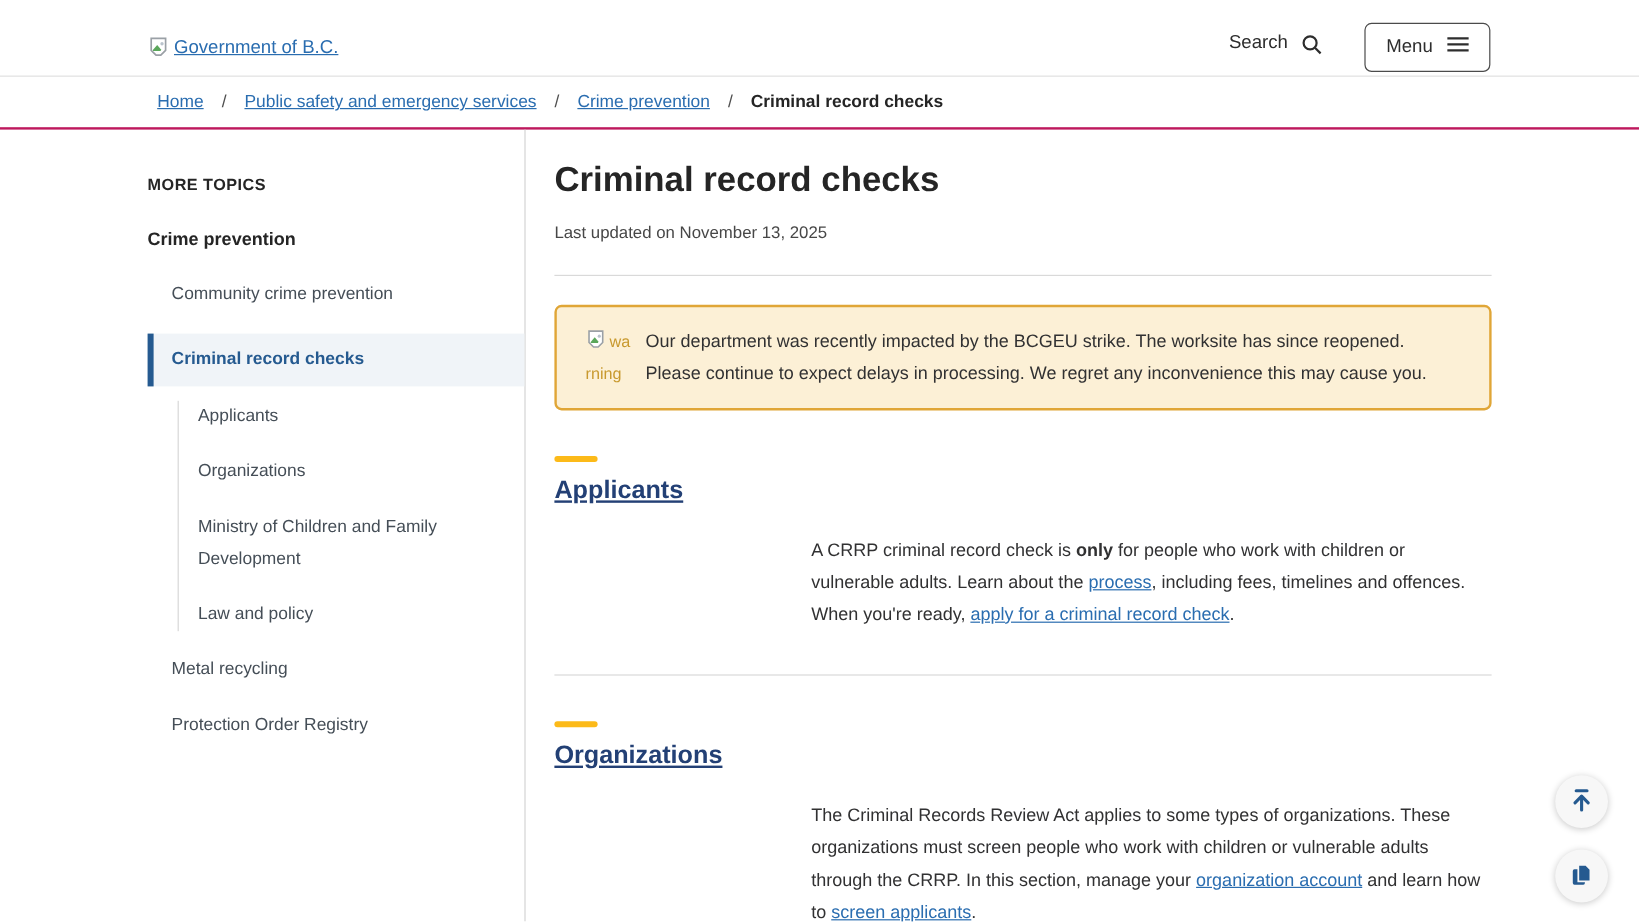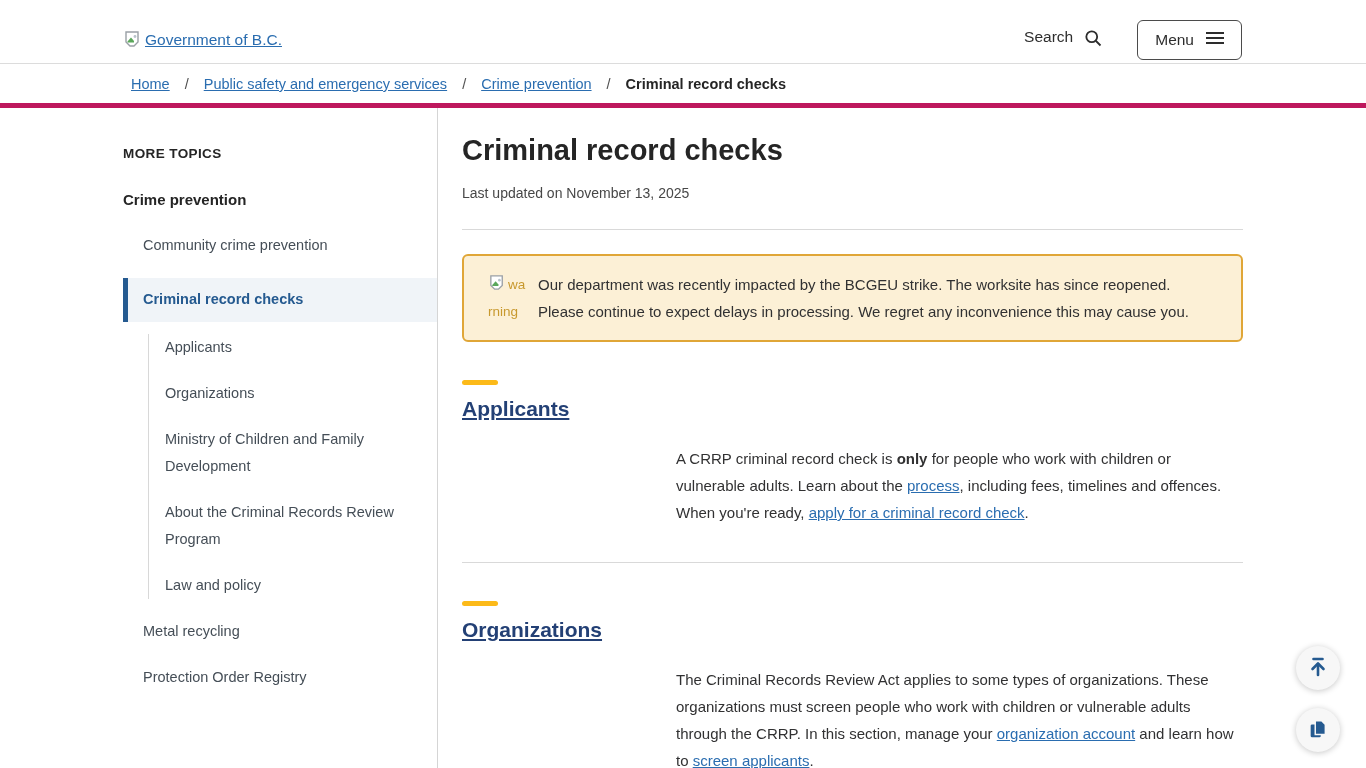--- a/index.html
+++ b/index.html
@@ -23,21 +23,21 @@
   }
   .menu-btn {
     display: inline-flex; align-items: flex-start; gap: 12px; background: #fff;
     border: 1px solid #4b4b4b; border-radius: 6px; padding: 10px 17px;
     font-family: inherit; font-size: 15.5px; color: #2D2D2D; cursor: pointer;
   }
 
   
   .breadcrumb {
     height: 44px; display: flex; align-items: center; padding: 0 123px 0 131px;
-    border-bottom: 5px solid #be185d; font-size: 14.5px; background: #fff;
+    border-bottom: 2px solid #be185d; font-size: 14.5px; background: #fff;
   }
   .breadcrumb a { color: var(--link-blue, #2A6DB0); text-decoration: underline; cursor: pointer; }
   .breadcrumb .crumb-sep { color: #4F4F4F; margin: 0 15px; }
   .breadcrumb .crumb-current { color: #252525; font-weight: bold; }
 
   
   .layout { display: flex; height: 660px; justify-content: center; }
 
   
   .sidebar {
@@ -146,21 +146,20 @@
     <aside class="sidebar">
       <div class="sidebar-title">MORE TOPICS</div>
       <nav class="side-nav" id="side-nav">
           <a class="side-item lvl0">Crime prevention</a>
           <a class="side-item lvl1">Community crime prevention</a>
           <a class="side-item lvl1 active">Criminal record checks</a>
           <div class="side-subgroup">
             <a class="side-item lvl2">Applicants</a>
             <a class="side-item lvl2">Organizations</a>
             <a class="side-item lvl2">Ministry of Children and Family Development</a>
-            <a class="side-item lvl2">About the Criminal Records Review Program</a>
             <a class="side-item lvl2">Law and policy</a>
           </div>
           <a class="side-item lvl1">Metal recycling</a>
           <a class="side-item lvl1">Protection Order Registry</a>
         </nav>
     </aside>
 
     <main class="content">
       <h1 class="page-title">Criminal record checks</h1>
       <p class="last-updated">Last updated on November 13, 2025</p>

